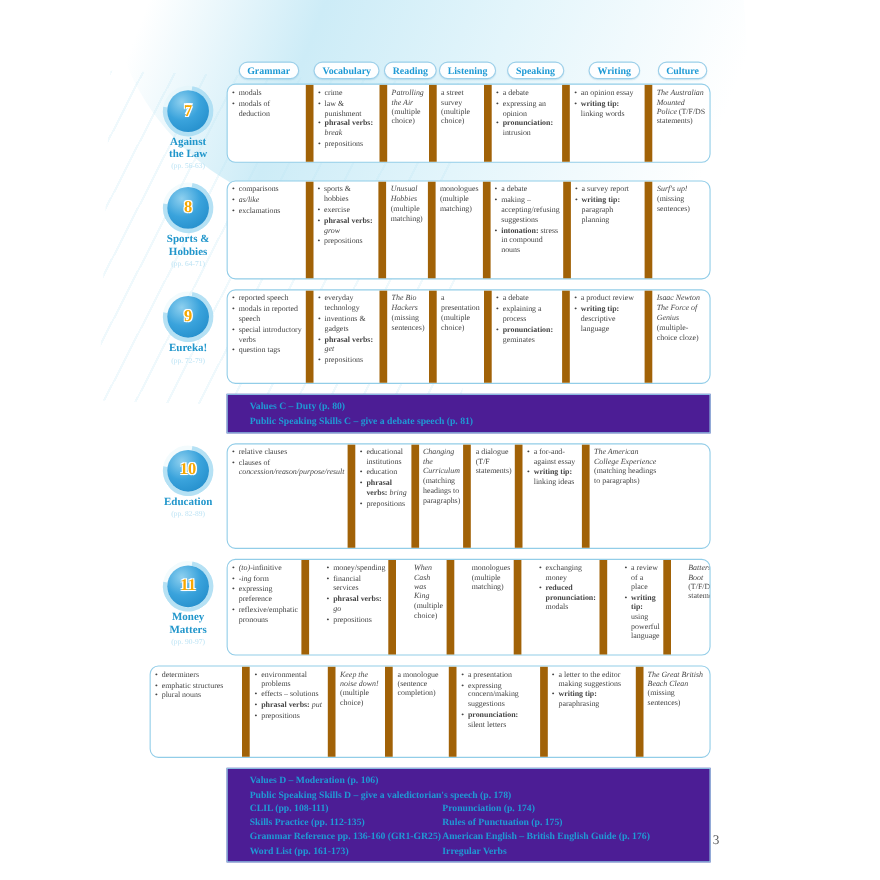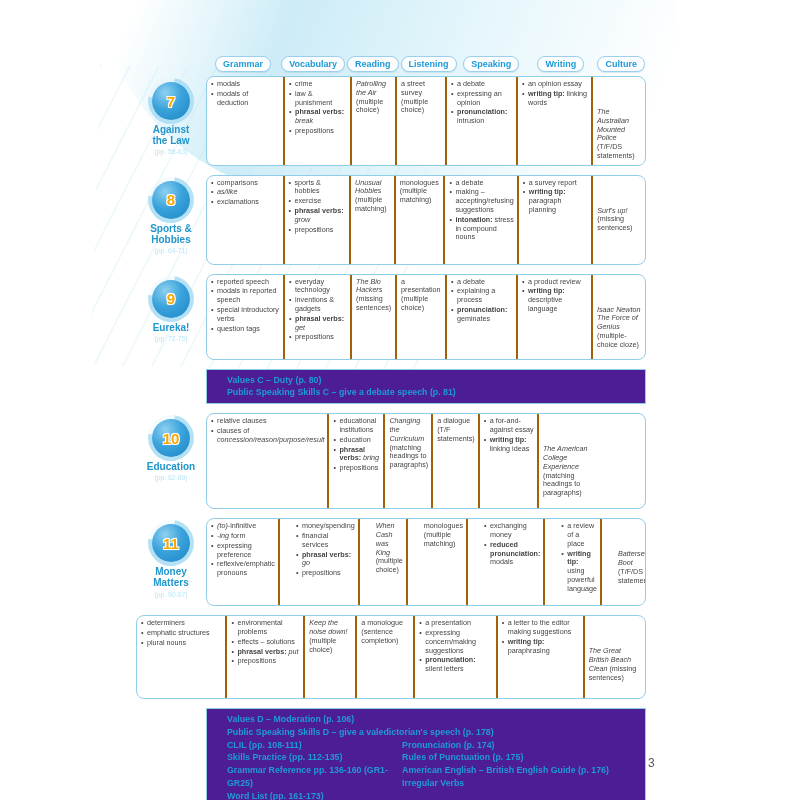--- a/index.html
+++ b/index.html
@@ -1,17 +1,17 @@
 <!DOCTYPE html>
 <html><head>
 <meta charset="utf-8">
 <style>
   html,body{margin:0;padding:0;background:#ffffff;}
   #app{position:relative;width:800px;height:800px;overflow:hidden;
-       font-family:Liberation Sans, sans-serif;background:#ffffff;}
+       font-family:Liberation Serif, serif;background:#ffffff;}
 
   
   .deco-band{position:absolute;left:105px;top:-60px;width:575px;height:250px;
     background:linear-gradient(115deg, rgba(255,255,255,0) 8%, #cdecf7 32%, #e3f5fb 58%, rgba(255,255,255,0) 92%);
     border-bottom-left-radius:220px;transform:rotate(-4deg);}
   .deco-streaks{position:absolute;left:95px;top:70px;width:330px;height:300px;opacity:.45;
     background:repeating-linear-gradient(115deg, rgba(186,228,243,.5) 0 2px, rgba(255,255,255,0) 2px 26px);
     transform:rotate(2deg);}
 
   .content{position:absolute;left:136px;top:56px;width:510px;}
@@ -32,22 +32,22 @@
     transform:rotate(-35deg);}
   .badge-circle{position:absolute;inset:0;border-radius:50%;
     background:radial-gradient(circle at 35% 28%, #8ed0ef 0%, #3aa3dc 45%, #1b86c5 100%);
     display:flex;align-items:center;justify-content:center;}
   .badge-num{font-size:15px;font-weight:bold;color:#f7a800;
     text-shadow:-1px -1px 0 #fff,1px -1px 0 #fff,-1px 1px 0 #fff,1px 1px 0 #fff,0 0 2px #fff;}
   .unit-name{margin-top:4px;color:#2196cb;font-weight:bold;font-size:10px;line-height:1.12;white-space:pre-line;}
   .unit-pages{margin-top:2px;color:#bce3f4;font-size:6.8px;}
 
   .unit-box{flex:1;background:#fff;border:1.5px solid #92cde8;border-radius:8px;overflow:hidden;}
-  .cell{border-right:2px solid #a16207;padding:3px 3px 3px 4px;font-size:7.2px;color:#454545;line-height:1.22;min-height:100%;}
-  .cell:last-child{border-right:none;margin-top:28px;}
+  .cell{border-right:7px solid #a16207;padding:3px 3px 3px 4px;font-size:7.2px;color:#454545;line-height:1.22;min-height:100%;}
+  .cell:last-child{border-right:none;}
   .item{position:relative;margin-bottom:1px;}
   .item.bul{padding-left:6px;}
   .item.bul::before{content:"\2022";position:absolute;left:0;top:0;color:#454545;}
   .seg-b{font-weight:bold;}
   .seg-i{font-style:italic;}
 
   .banner{margin-left:70px;border:1.5px solid #92cde8;border-radius:0;background:#4c1d95;
     padding:4px 20px;margin-bottom:9px;}
   .banner-line{color:#1f9ad5;font-weight:bold;font-size:8.8px;line-height:1.45;}
   .banner-cols{display:grid;grid-template-columns:44% 56%;}

